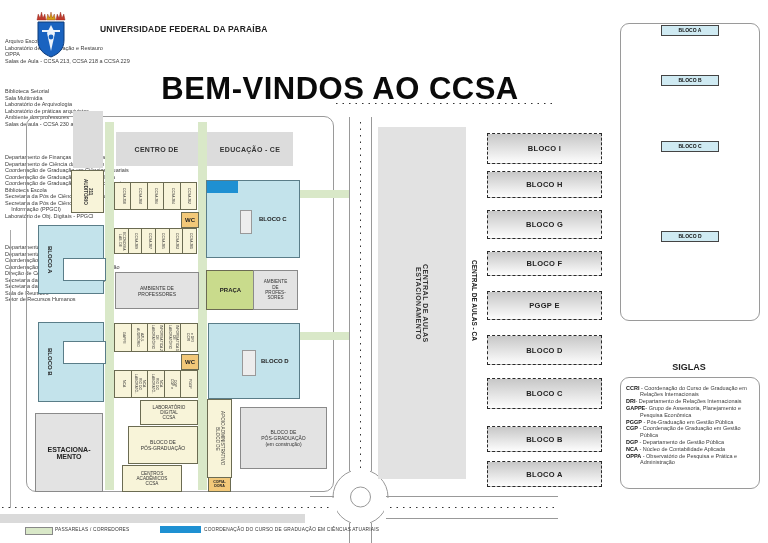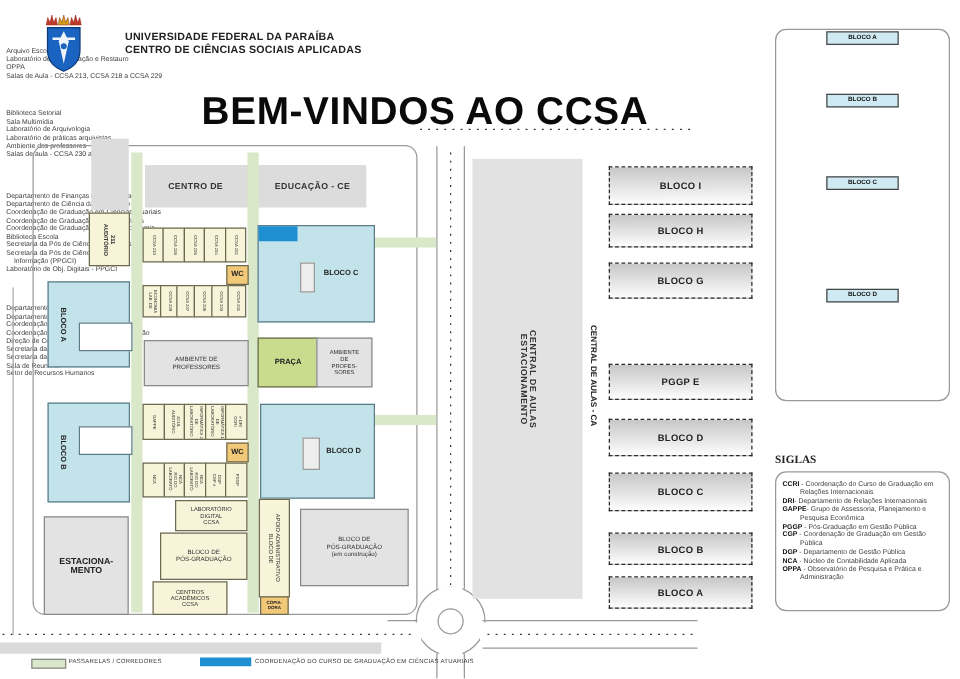--- a/index.html
+++ b/index.html
@@ -44,21 +44,21 @@
   .cab{position:absolute;left:487px;width:113px;border:1px dashed #2a2a2a;
        background:linear-gradient(#c7c7c7,#fdfdfd);display:flex;align-items:center;justify-content:center;}
   .cab span{font-weight:bold;font-size:7.5px;color:#222;letter-spacing:.3px;}
 
   
   .panel{border:1px solid #9a9a9a;border-radius:9px;background:#fff;z-index:2;overflow:hidden;}
   .chip{position:absolute;width:56px;height:9px;background:#cfeaf2;border:1px solid #444;
         font-weight:bold;font-size:5px;line-height:9px;text-align:center;color:#111;z-index:3;}
   .ilist{position:absolute;left:5px;width:130px;font-size:5.5px;line-height:6.5px;color:#3c3c3c;}
   .ilist .li{white-space:pre-wrap;}
-  .sigla-title{font-weight:bold;font-size:9px;text-align:left;color:#222;font-family:Liberation Serif, serif;}
+  .sigla-title{font-weight:bold;font-size:9px;text-align:center;color:#222;}
   .slist{font-size:5.5px;line-height:6.4px;color:#3c3c3c;}
   .slist .li{padding-left:14px;text-indent:-14px;margin-bottom:.5px;}
   .slist b{color:#111;}
 
   
   .leg-label{font-size:4.8px;color:#333;letter-spacing:.2px;}
   .swatch{border:1px solid #888;}
 </style>
 </head>
 <body>
@@ -91,21 +91,20 @@
       <path d="M1 9 L2.2 3 L4 7 L5.5 1 L7 7 L8.8 3 L10 9 Z" fill="#c0392b" stroke="#8e2418" stroke-width=".4"></path>
       <path d="M10.5 9 L11.7 3 L13.5 7 L15 1 L16.5 7 L18.3 3 L19.5 9 Z" fill="#d4a017" stroke="#8e2418" stroke-width=".4"></path>
       <path d="M20 9 L21.2 3 L23 7 L24.5 1 L26 7 L27.8 3 L29 9 Z" fill="#c0392b" stroke="#8e2418" stroke-width=".4"></path>
     </g>
     <path d="M2 11 H28 V29 C28 39 22 43 15 46 C8 43 2 39 2 29 Z" fill="#1a63c0" stroke="#0d3a77" stroke-width="1"></path>
     <path d="M15 14 L19 22 L15 40 L11 22 Z" fill="#eef4fb"></path>
     <path d="M6 20 H24" stroke="#eef4fb" stroke-width="2"></path>
     <circle cx="15" cy="26" r="2.4" fill="#1a63c0"></circle>
   </svg>
   <div class="abs hdr-line" style="left:72px;top:24px;z-index:2">UNIVERSIDADE FEDERAL DA PARAÍBA</div>
-  <div class="abs hdr-line" style="left:72px;top:34px;z-index:2">CENTRO DE CIÊNCIAS SOCIAIS APLICADAS</div>
 
   <div class="abs title" style="left:140px;top:71px;width:400px;z-index:2">BEM-VINDOS AO CCSA</div>
 
   <div class="abs frame" style="left:26px;top:116px;width:306px;height:374px;z-index:2"></div>
   <div class="abs leftline" style="left:10px;top:230px;width:1px;height:278px;z-index:2"></div>
 
   <div class="abs grayroad" style="left:73px;top:111px;width:30px;height:57px;z-index:2"></div>
   <div class="abs banner ctr" style="left:116px;top:132px;width:177px;height:34px">
     <span class="abs" style="left:0;width:81px;text-align:center">CENTRO DE</span>
     <span class="abs" style="left:91px;width:86px;text-align:center">EDUCAÇÃO - CE</span>
@@ -299,20 +298,23 @@
     <span class="vt" style="font-weight:bold;font-size:6.5px;color:#222">CENTRAL DE AULAS - CA</span>
   </div>
   <div class="cab" style="top:133px;height:29px">
       <span>BLOCO I</span>
     </div>
   <div class="cab" style="top:171px;height:25px">
       <span>BLOCO H</span>
     </div>
   <div class="cab" style="top:210px;height:27px">
       <span>BLOCO G</span>
+    </div>
+  <div class="cab" style="top:251px;height:23px">
+      <span>BLOCO F</span>
     </div>
   <div class="cab" style="top:291px;height:27px">
       <span>PGGP E</span>
     </div>
   <div class="cab" style="top:335px;height:28px">
       <span>BLOCO D</span>
     </div>
   <div class="cab" style="top:378px;height:29px">
       <span>BLOCO C</span>
     </div>

